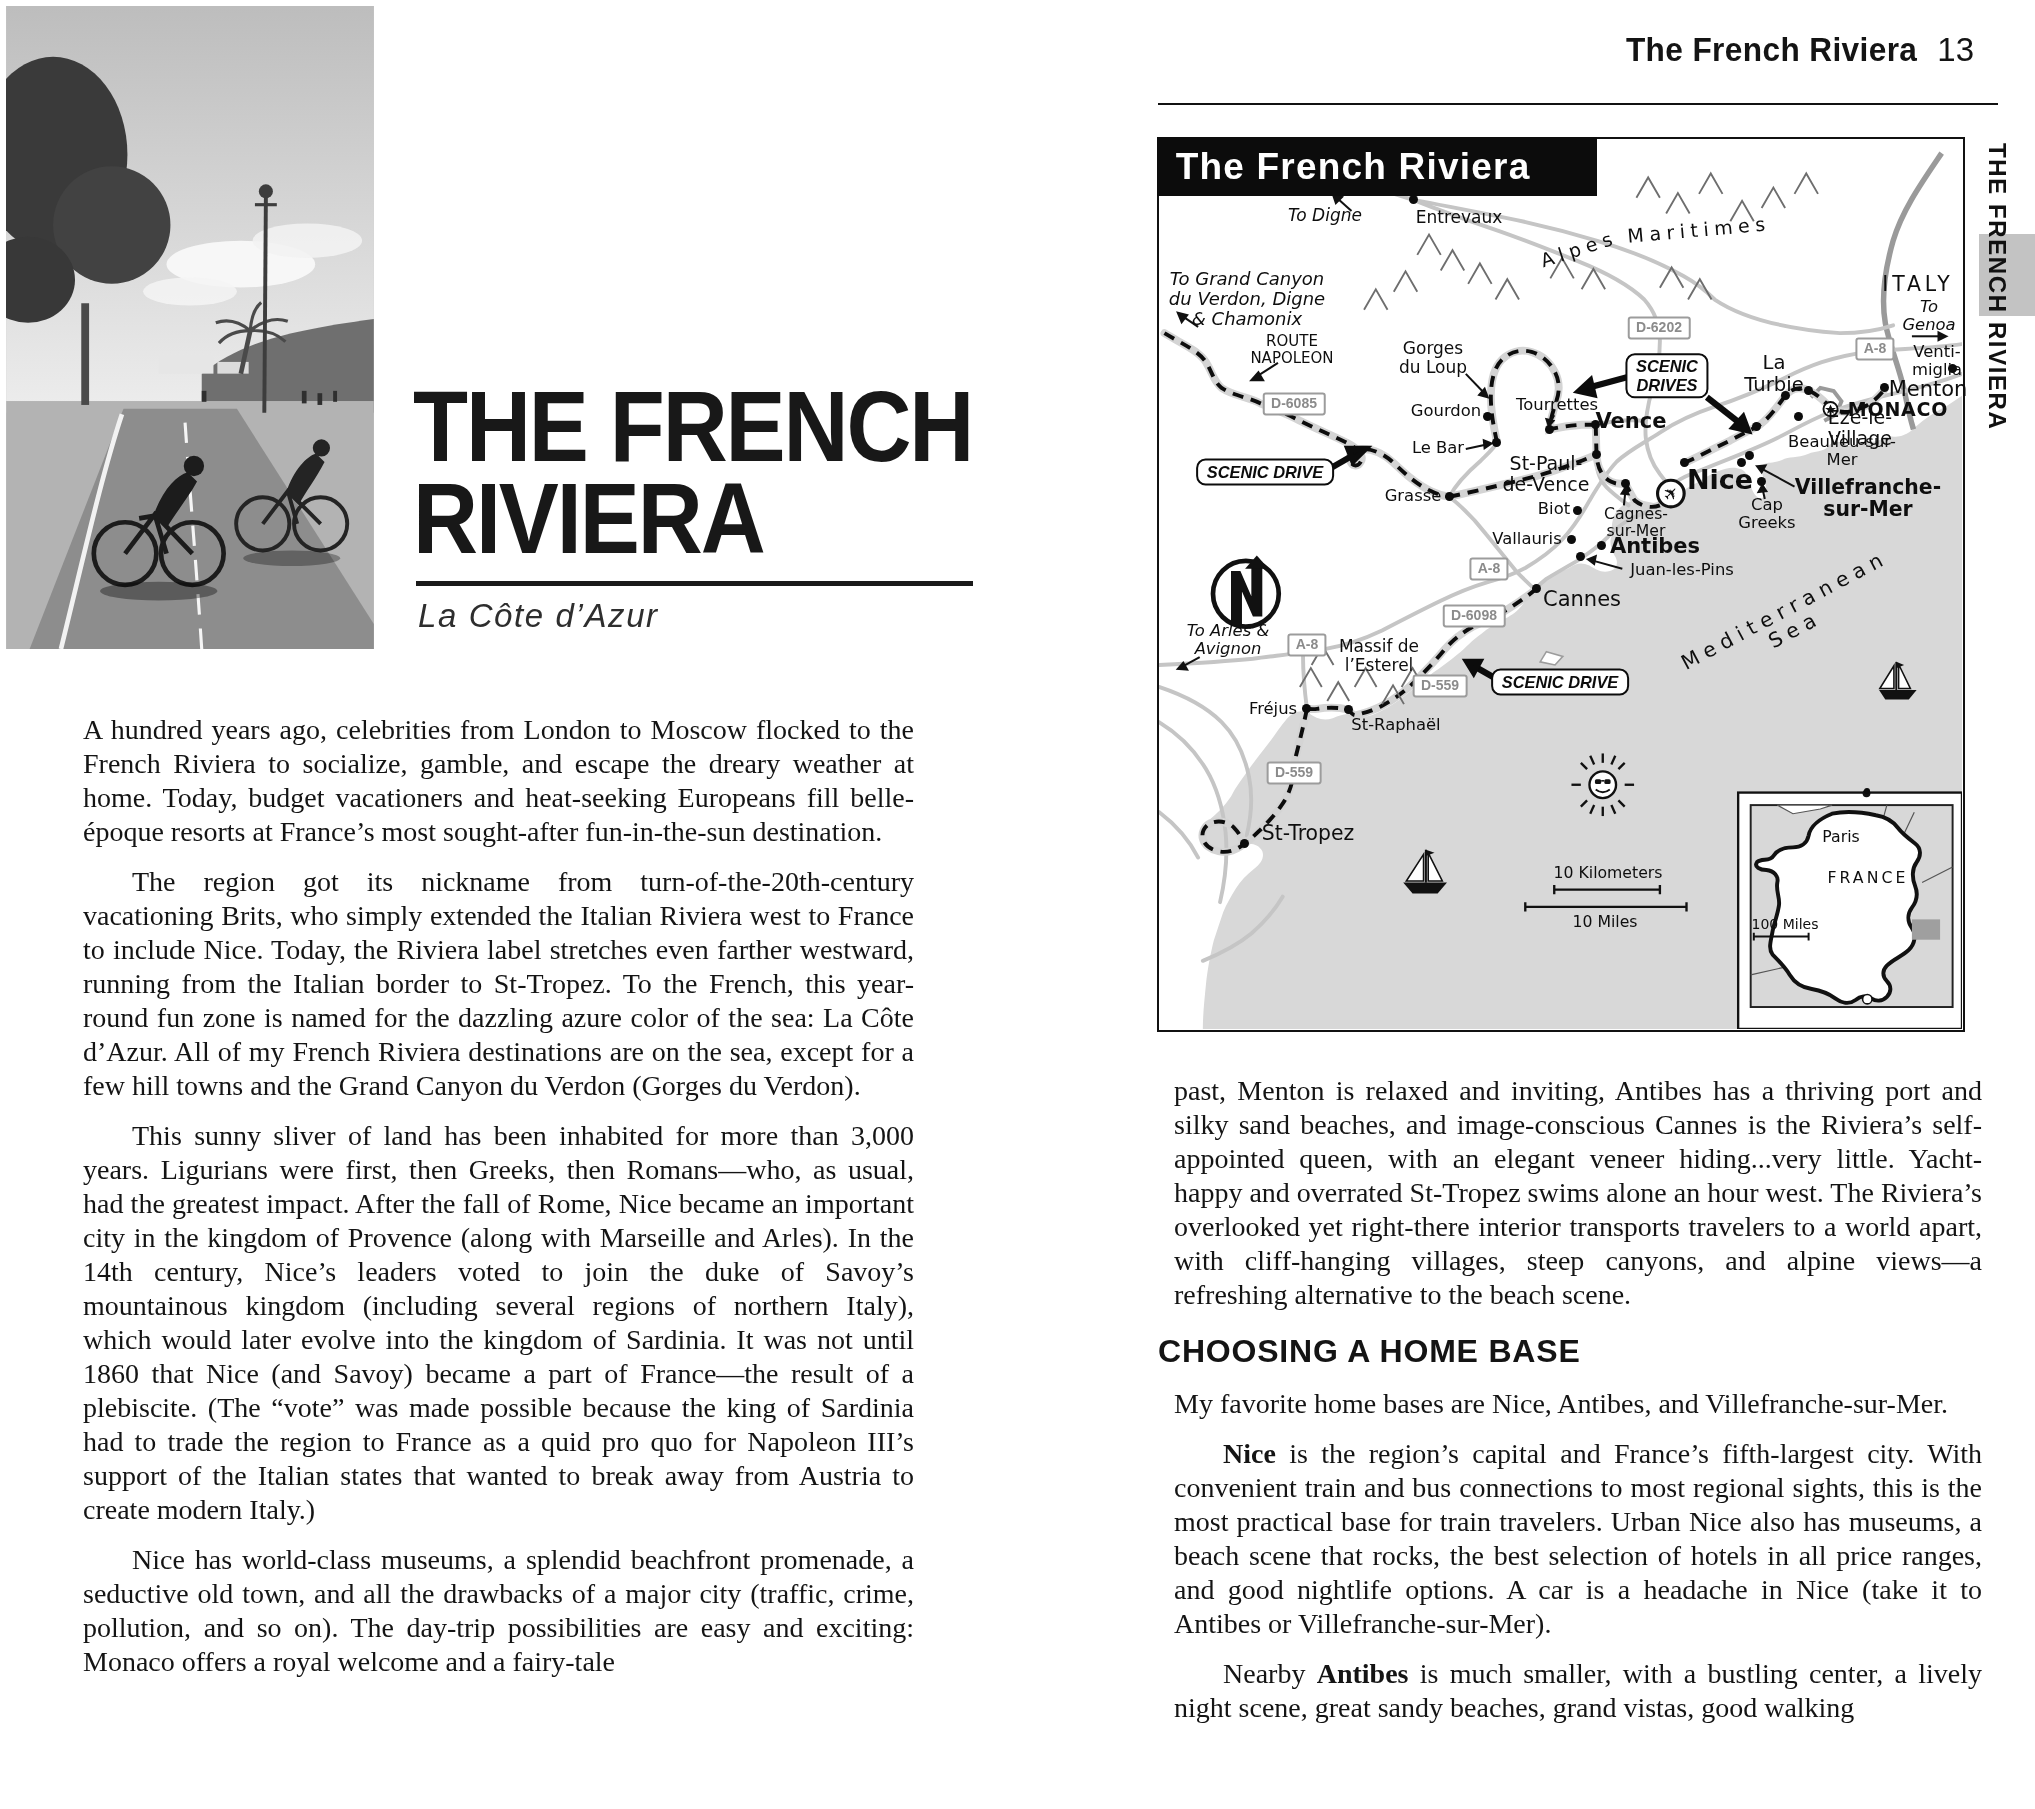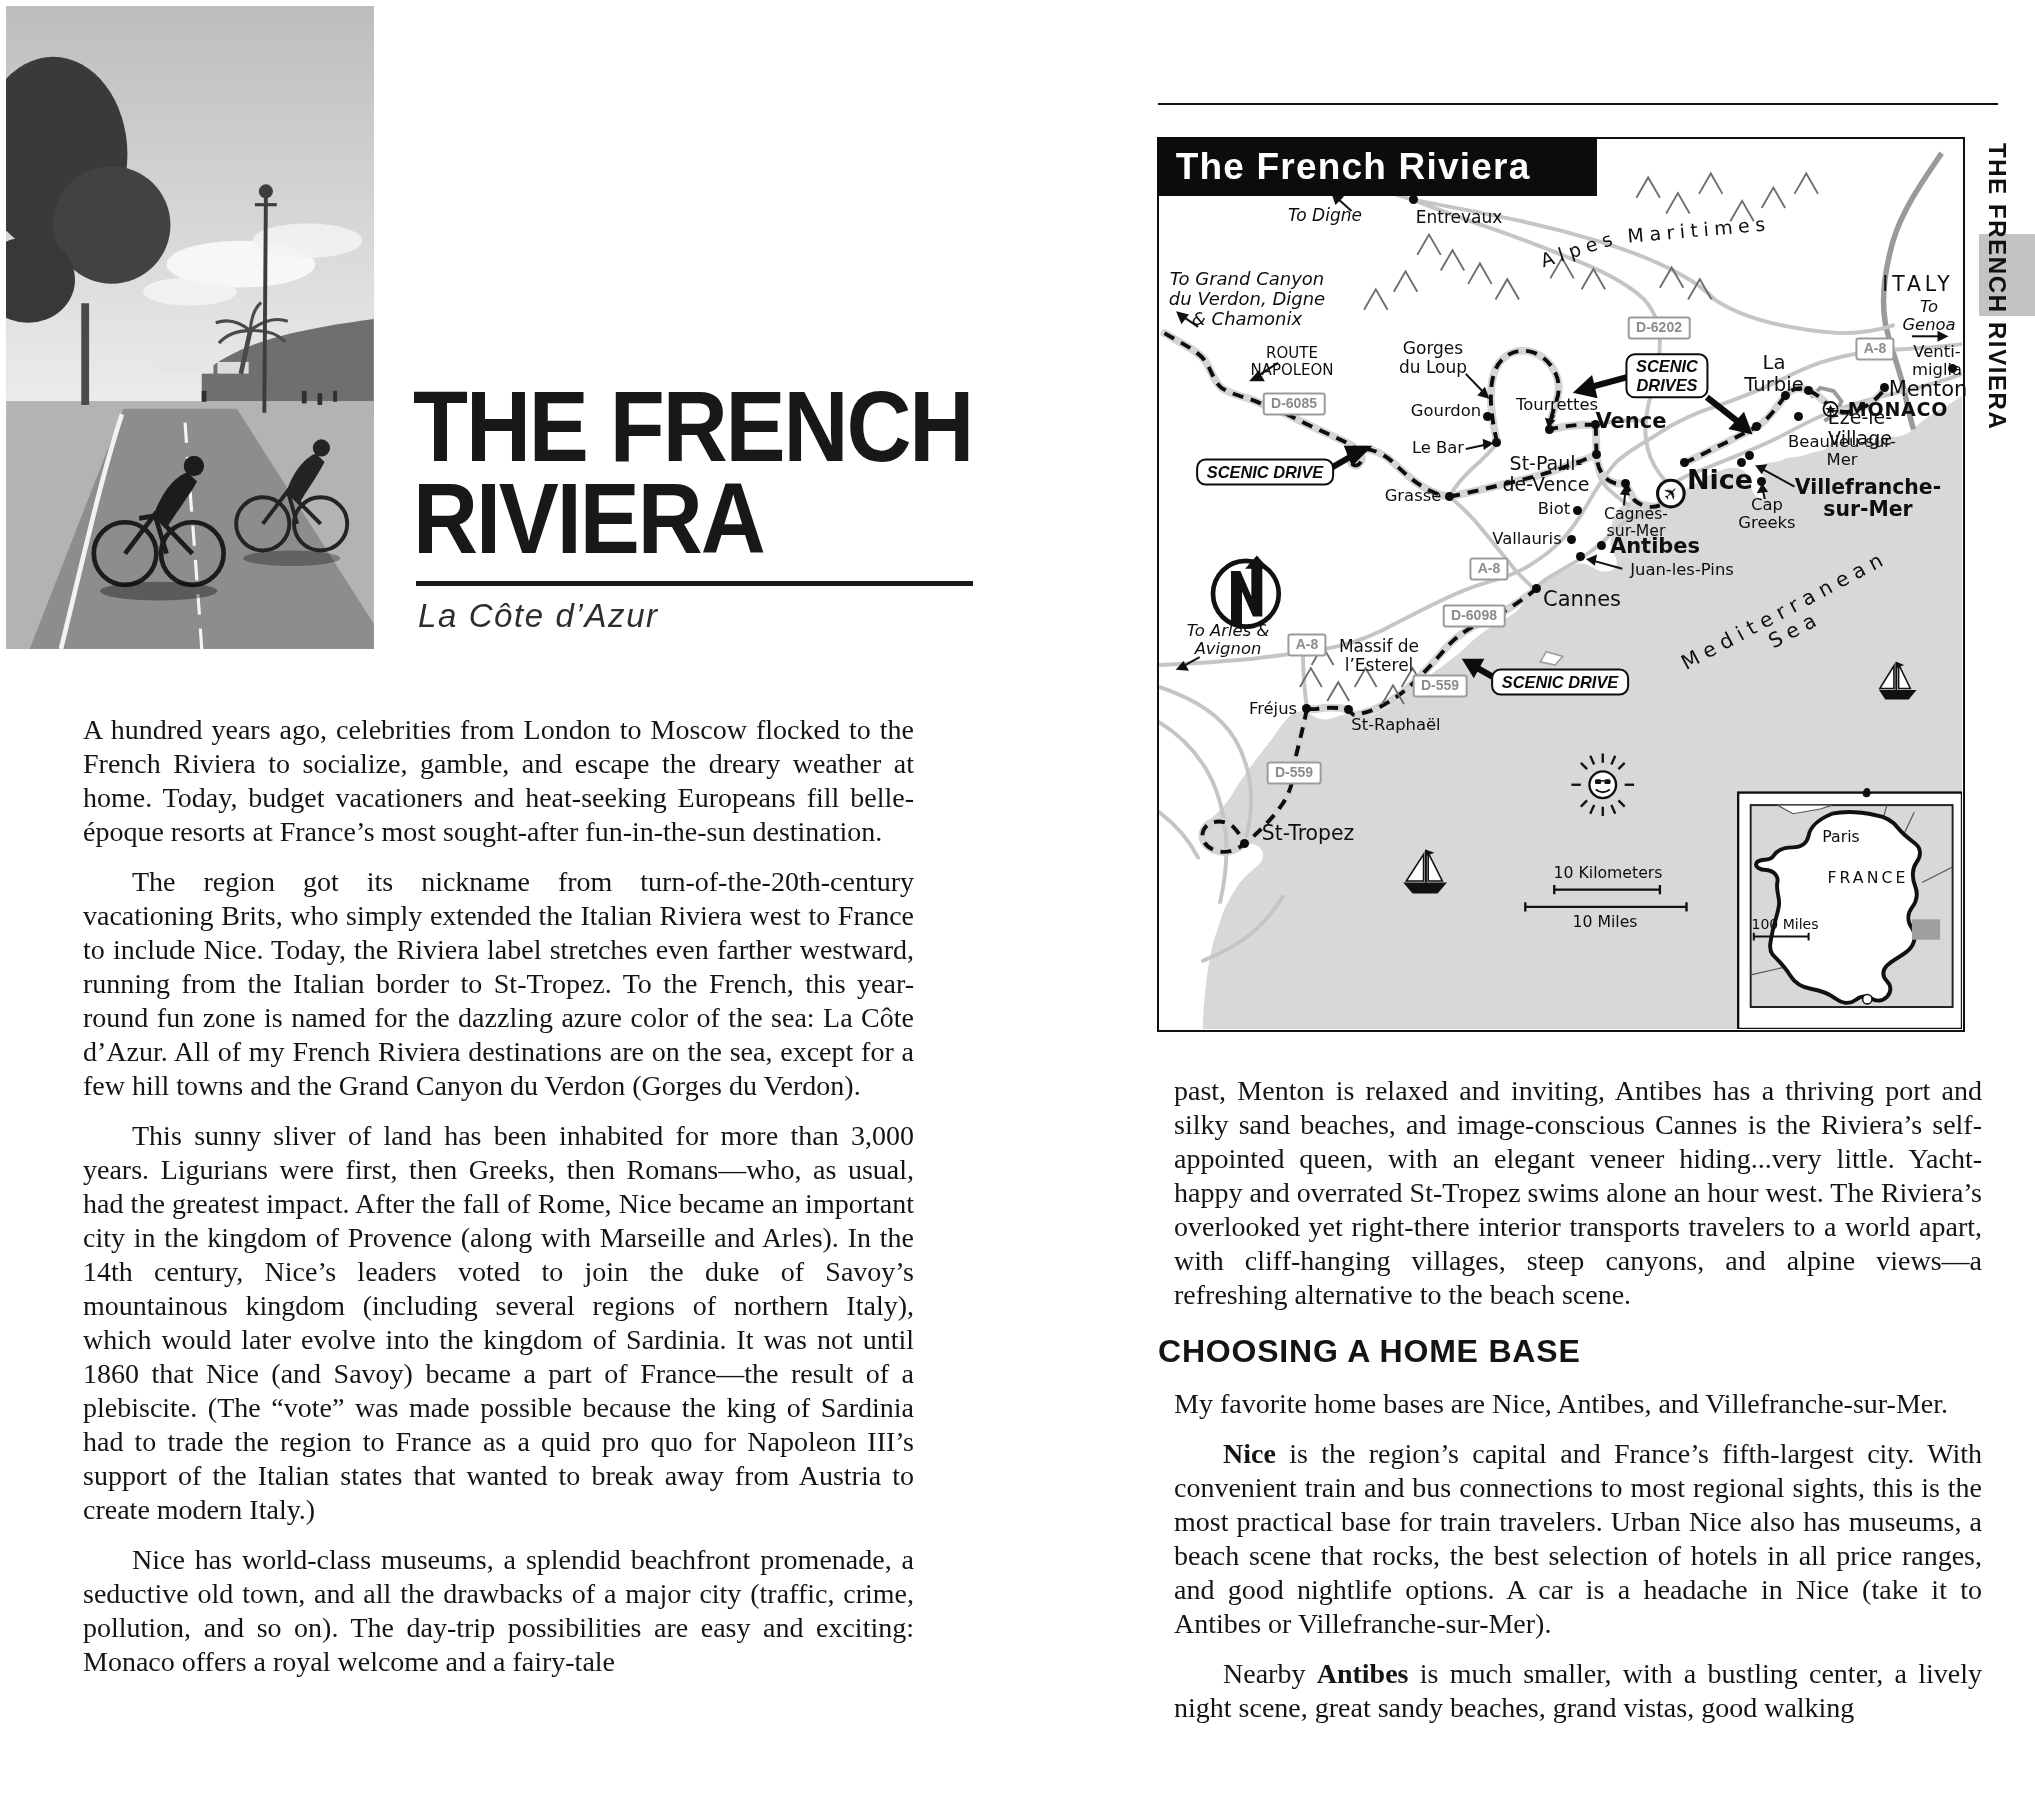--- a/index.html
+++ b/index.html
@@ -107,20 +107,23 @@
   <div class="title-rule"></div>
   <div class="subtitle">La Côte d’Azur</div>
 
   <div class="body-col" id="left-col">
     <p class="bp noindent">A hundred years ago, celebrities from London to Moscow flocked to the French Riviera to socialize, gamble, and escape the dreary weather at home. Today, budget vacationers and heat-seeking Europeans fill belle-époque resorts at France’s most sought-after fun-in-the-sun destination.</p>
     <p class="bp">The region got its nickname from turn-of-the-20th-century vacationing Brits, who simply extended the Italian Riviera west to France to include Nice. Today, the Riviera label stretches even farther westward, running from the Italian border to St-Tropez. To the French, this year-round fun zone is named for the dazzling azure color of the sea: La Côte d’Azur. All of my French Riviera destinations are on the sea, except for a few hill towns and the Grand Canyon du Verdon (Gorges du Verdon).</p>
     <p class="bp">This sunny sliver of land has been inhabited for more than 3,000 years. Ligurians were first, then Greeks, then Romans—who, as usual, had the greatest impact. After the fall of Rome, Nice became an important city in the kingdom of Provence (along with Marseille and Arles). In the 14th century, Nice’s leaders voted to join the duke of Savoy’s mountainous kingdom (including several regions of northern Italy), which would later evolve into the kingdom of Sardinia. It was not until 1860 that Nice (and Savoy) became a part of France—the result of a plebiscite. (The “vote” was made possible because the king of Sardinia had to trade the region to France as a quid pro quo for Napoleon III’s support of the Italian states that wanted to break away from Austria to create modern Italy.)</p>
     <p class="bp">Nice has world-class museums, a splendid beachfront promenade, a seductive old town, and all the drawbacks of a major city (traffic, crime, pollution, and so on). The day-trip possibilities are easy and exciting: Monaco offers a royal welcome and a fairy-tale</p>
   </div>
 
+  <div class="page-header">
+    <span class="ph-title">The French Riviera</span><span class="ph-num">13</span>
+  </div>
   <div class="header-rule"></div>
 
   <div class="side-tab-block"></div>
   <div class="side-tab">THE FRENCH RIVIERA</div>
 
   <div class="map">
     <svg width="803" height="890" viewBox="0 0 1026 1137">
 
       <path d="M 1026 328 L 1005 342 C 985 352 975 360 962 372 C 945 385 935 378 927 381 C 915 390 905 385 895 390 L 880 392 C 872 385 860 385 855 393 C 848 400 838 398 830 402 C 815 408 805 405 796 410 C 785 415 778 412 772 416 C 768 420 770 425 772 432 C 776 442 778 452 772 458 C 765 462 758 452 756 442 C 754 432 750 425 744 422 C 735 418 725 420 715 424 C 700 430 690 438 678 444 C 665 452 655 458 648 462 C 640 468 628 464 618 462 C 605 460 596 465 588 472 C 580 480 578 490 578 508 C 575 515 578 525 582 532 C 588 540 585 550 576 552 C 566 555 558 550 550 545 C 540 540 532 542 524 548 C 515 553 505 555 498 560 C 492 566 487 570 483 574 C 475 582 468 590 462 598 C 455 606 448 610 440 614 C 430 620 420 625 412 632 C 400 640 392 650 382 658 C 370 668 360 675 350 682 C 338 692 328 700 318 708 C 306 718 295 725 285 730 C 272 737 262 740 252 736 C 242 732 232 736 222 740 C 210 744 200 740 192 734 C 182 728 172 732 164 740 C 155 750 148 762 140 772 C 130 785 122 795 115 805 C 106 818 98 828 92 840 C 84 852 74 862 64 870 C 56 878 50 886 52 894 C 55 902 65 905 75 906 C 88 908 98 905 106 902 C 118 898 128 902 132 910 C 135 918 130 926 122 932 C 112 940 104 948 98 958 C 92 968 86 978 82 988 C 78 1000 74 1012 70 1024 C 66 1040 62 1060 60 1080 C 58 1100 56 1120 56 1137 L 1026 1137 Z" fill="#d8d8d8"></path>
 
@@ -304,21 +307,21 @@
     </svg>
     <div class="map-titlebar">The French Riviera</div>
     <div class="mlayer">
         <div class="mlbl" style="left: 166px; top: 76px; font-size: 17px; font-style: italic; transform: translate(-50%, -50%);">To Digne</div>
         <div class="mlbl" style="left: 300px; top: 78px; font-size: 17px; transform: translate(-50%, -50%);">Entrevaux</div>
         <div class="mlbl" style="left: 420px; top: 110px; font-size: 19px; letter-spacing: 5.5px; transform: translate(-50%, -50%) rotate(-18deg);">Alpes</div>
         <div class="mlbl" style="left: 540px; top: 91px; font-size: 19px; letter-spacing: 5.5px; transform: translate(-50%, -50%) rotate(-5deg);">Maritimes</div>
         <div class="mlbl" style="left: 88px; top: 160px; font-size: 18px; font-style: italic; transform: translate(-50%, -50%);">To Grand Canyon
 du Verdon, Digne
 &amp; Chamonix</div>
-        <div class="mlbl" style="left: 133px; top: 210px; font-size: 15px; transform: translate(-50%, -50%); margin-top: 12px;">ROUTE
+        <div class="mlbl" style="left: 133px; top: 210px; font-size: 15px; transform: translate(-50%, -50%);">ROUTE
 NAPOLEON</div>
         <div class="mlbl" style="left: 274px; top: 219px; font-size: 17px; transform: translate(-50%, -50%);">Gorges
 du Loup</div>
         <div class="mlbl" style="left: 287px; top: 272px; font-size: 16.4px; transform: translate(-50%, -50%);">Gourdon</div>
         <div class="mlbl" style="left: 398px; top: 266px; font-size: 16.4px; transform: translate(-50%, -50%);">Tourrettes</div>
         <div class="mlbl" style="left: 279px; top: 309px; font-size: 16.4px; transform: translate(-50%, -50%);">Le Bar</div>
         <div class="mlbl" style="left: 254px; top: 357px; font-size: 16.4px; transform: translate(-50%, -50%);">Grasse</div>
         <div class="mlbl" style="left: 387px; top: 335px; font-size: 19px; transform: translate(-50%, -50%);">St-Paul-
 de-Vence</div>
         <div class="mlbl" style="left: 472px; top: 283px; font-size: 21px; font-weight: 700; transform: translate(-50%, -50%);">Vence</div>

